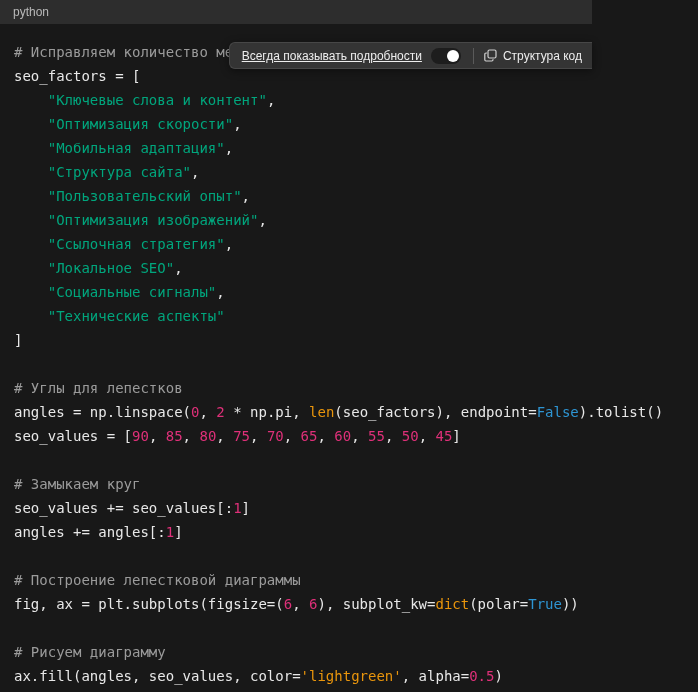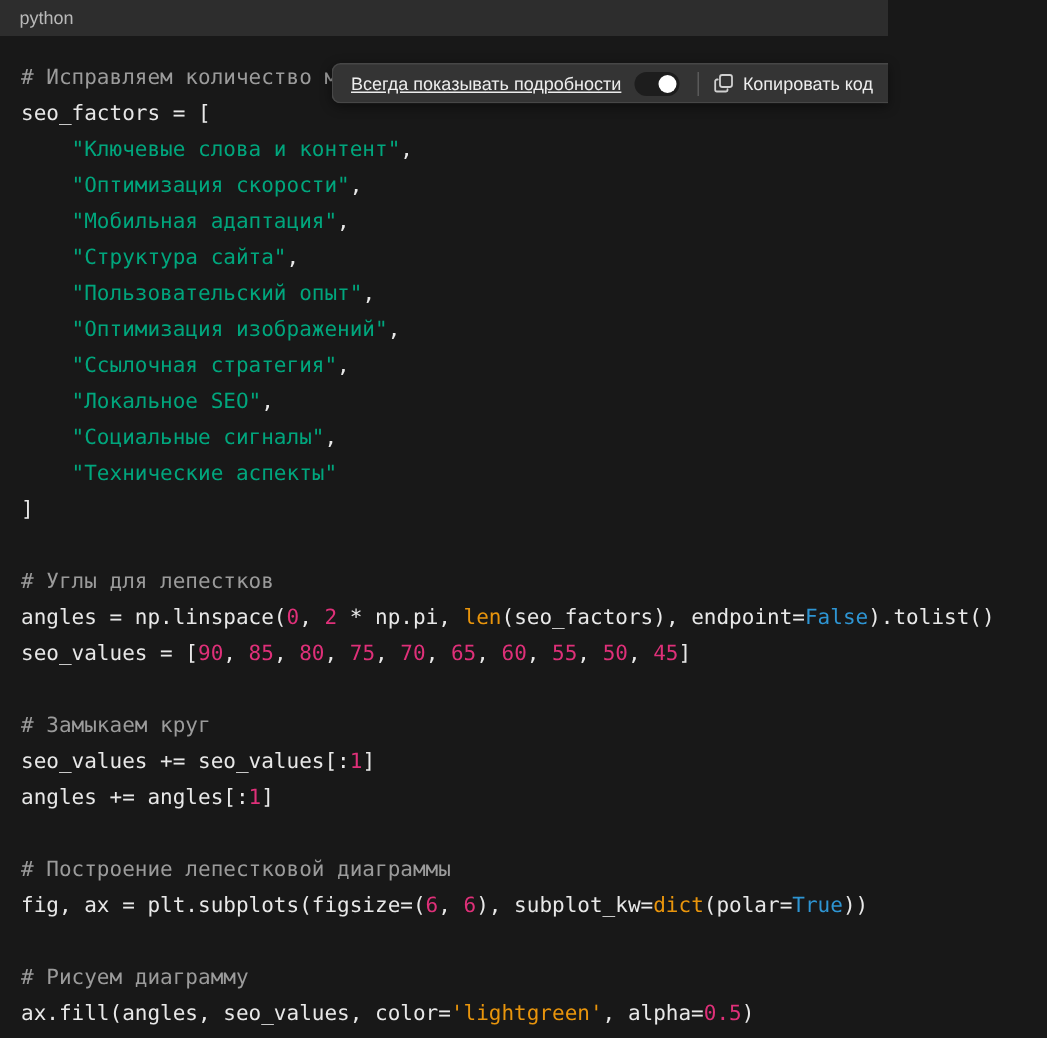--- a/index.html
+++ b/index.html
@@ -123,17 +123,17 @@
       <div class="knob"></div>
     </div>
     <div class="vdivider"></div>
     <button class="copy-btn">
       <span class="copy-icon">
         <svg width="13" height="13" viewBox="0 0 13 13">
           <rect x="4" y="1" width="8" height="8" rx="1.5" fill="none" stroke="#d0d0d0" stroke-width="1.2"></rect>
           <path d="M2.5 4 H2 a1.2 1.2 0 0 0 -1.2 1.2 V10.8 a1.2 1.2 0 0 0 1.2 1.2 H7.8 a1.2 1.2 0 0 0 1.2 -1.2 V10.5" fill="none" stroke="#d0d0d0" stroke-width="1.2" stroke-linecap="round"></path>
         </svg>
       </span>
-      <span>Копировать код</span>
+      <span>Структура код</span>
     </button>
   </div>
 
 </div>
 
 </body></html>

